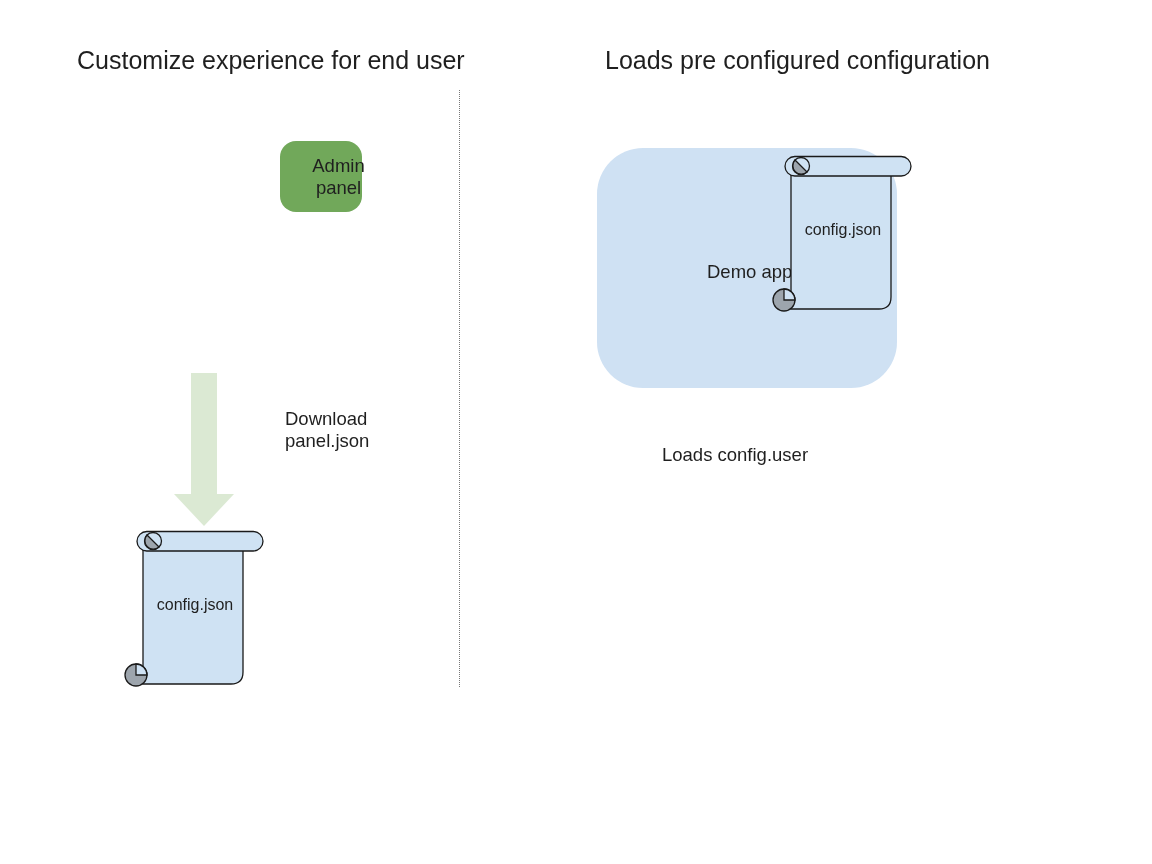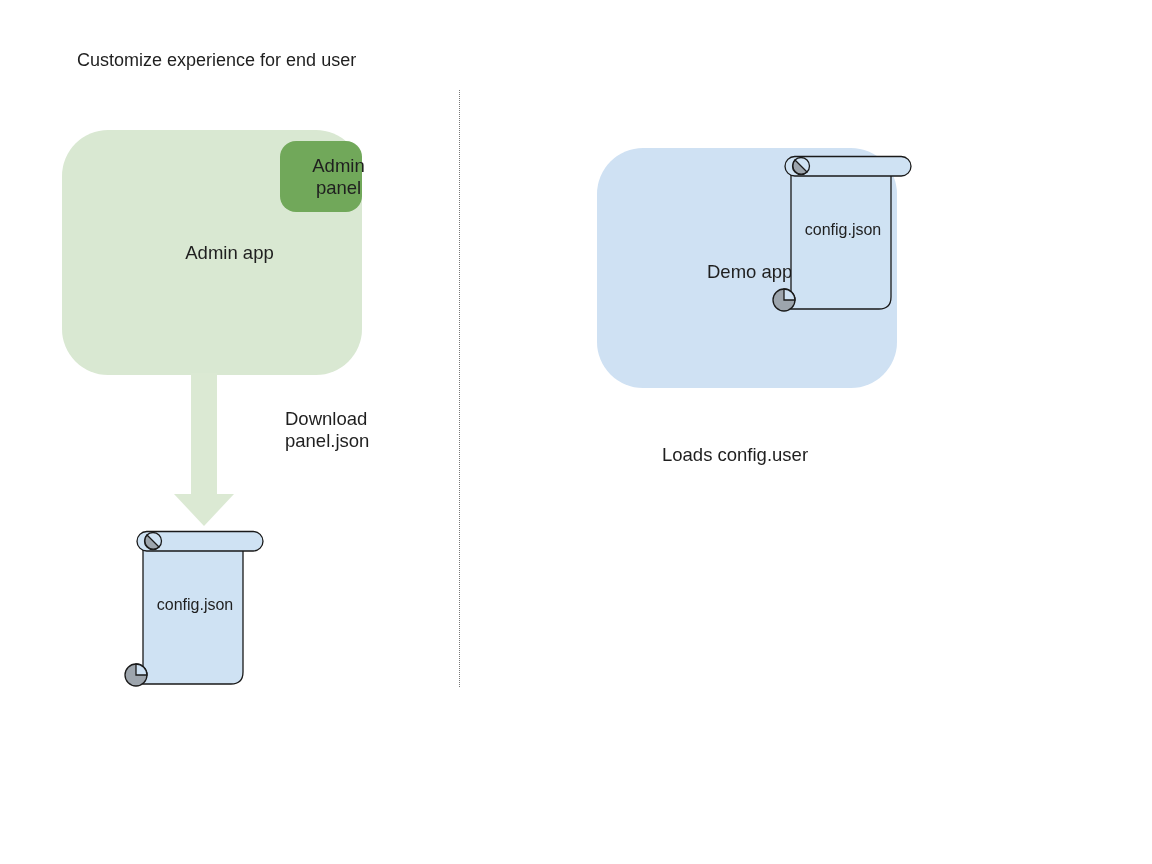--- a/index.html
+++ b/index.html
@@ -1,21 +1,21 @@
 <!DOCTYPE html>
 <html><head>
 <meta charset="utf-8">
 <style>
   html,body{margin:0;padding:0;background:#fff;}
   #canvas{
     position:relative;width:1152px;height:864px;background:#fff;overflow:hidden;
     font-family:"Liberation Sans","DejaVu Sans",sans-serif;color:#1f1f1f;
   }
   .abs{position:absolute;}
-  .title{font-size:18px;line-height:22px;white-space:nowrap;}
+  .title{font-size:25px;line-height:22px;white-space:nowrap;}
   .label{font-size:18.5px;line-height:22px;padding-left:35px;}
   .rounded-box{border-radius:46px;}
   
   #admin-app{left:62px;top:130px;width:300px;height:245px;background:#d9e8d2;
     display:flex;align-items:center;justify-content:center;}
   #admin-panel{left:280px;top:141px;width:82px;height:71px;background:#71a85a;border-radius:16px;
     display:flex;align-items:center;justify-content:center;text-align:center;}
   #admin-panel .label{line-height:22px;}
   
   #download-arrow{left:170px;top:373px;}
@@ -37,24 +37,22 @@
     font-size:16px;line-height:20px;}
   #title-left{left:77px;top:49px;}
   #title-right{left:605px;top:49px;}
 </style>
 </head>
 <body>
 
 <div id="canvas">
 
   <div class="abs title" id="title-left">Customize experience for end user</div>
+  <div class="abs title" id="title-right">Loads pre configured configuration</div>
 
-  <div class="abs rounded-box" id="admin-app">
-    <span class="label">Admin app</span>
-  </div>
   <div class="abs" id="admin-panel">
     <span class="label">Admin panel</span>
   </div>
 
   <svg class="abs" id="download-arrow" width="70" height="155" viewBox="0 0 70 155">
     <polygon points="21,0 47,0 47,121 64,121 34,153 4,121 21,121" fill="#dbe9d3"></polygon>
   </svg>
   <div class="abs label" id="download-label">Download
 panel.json</div>
 

